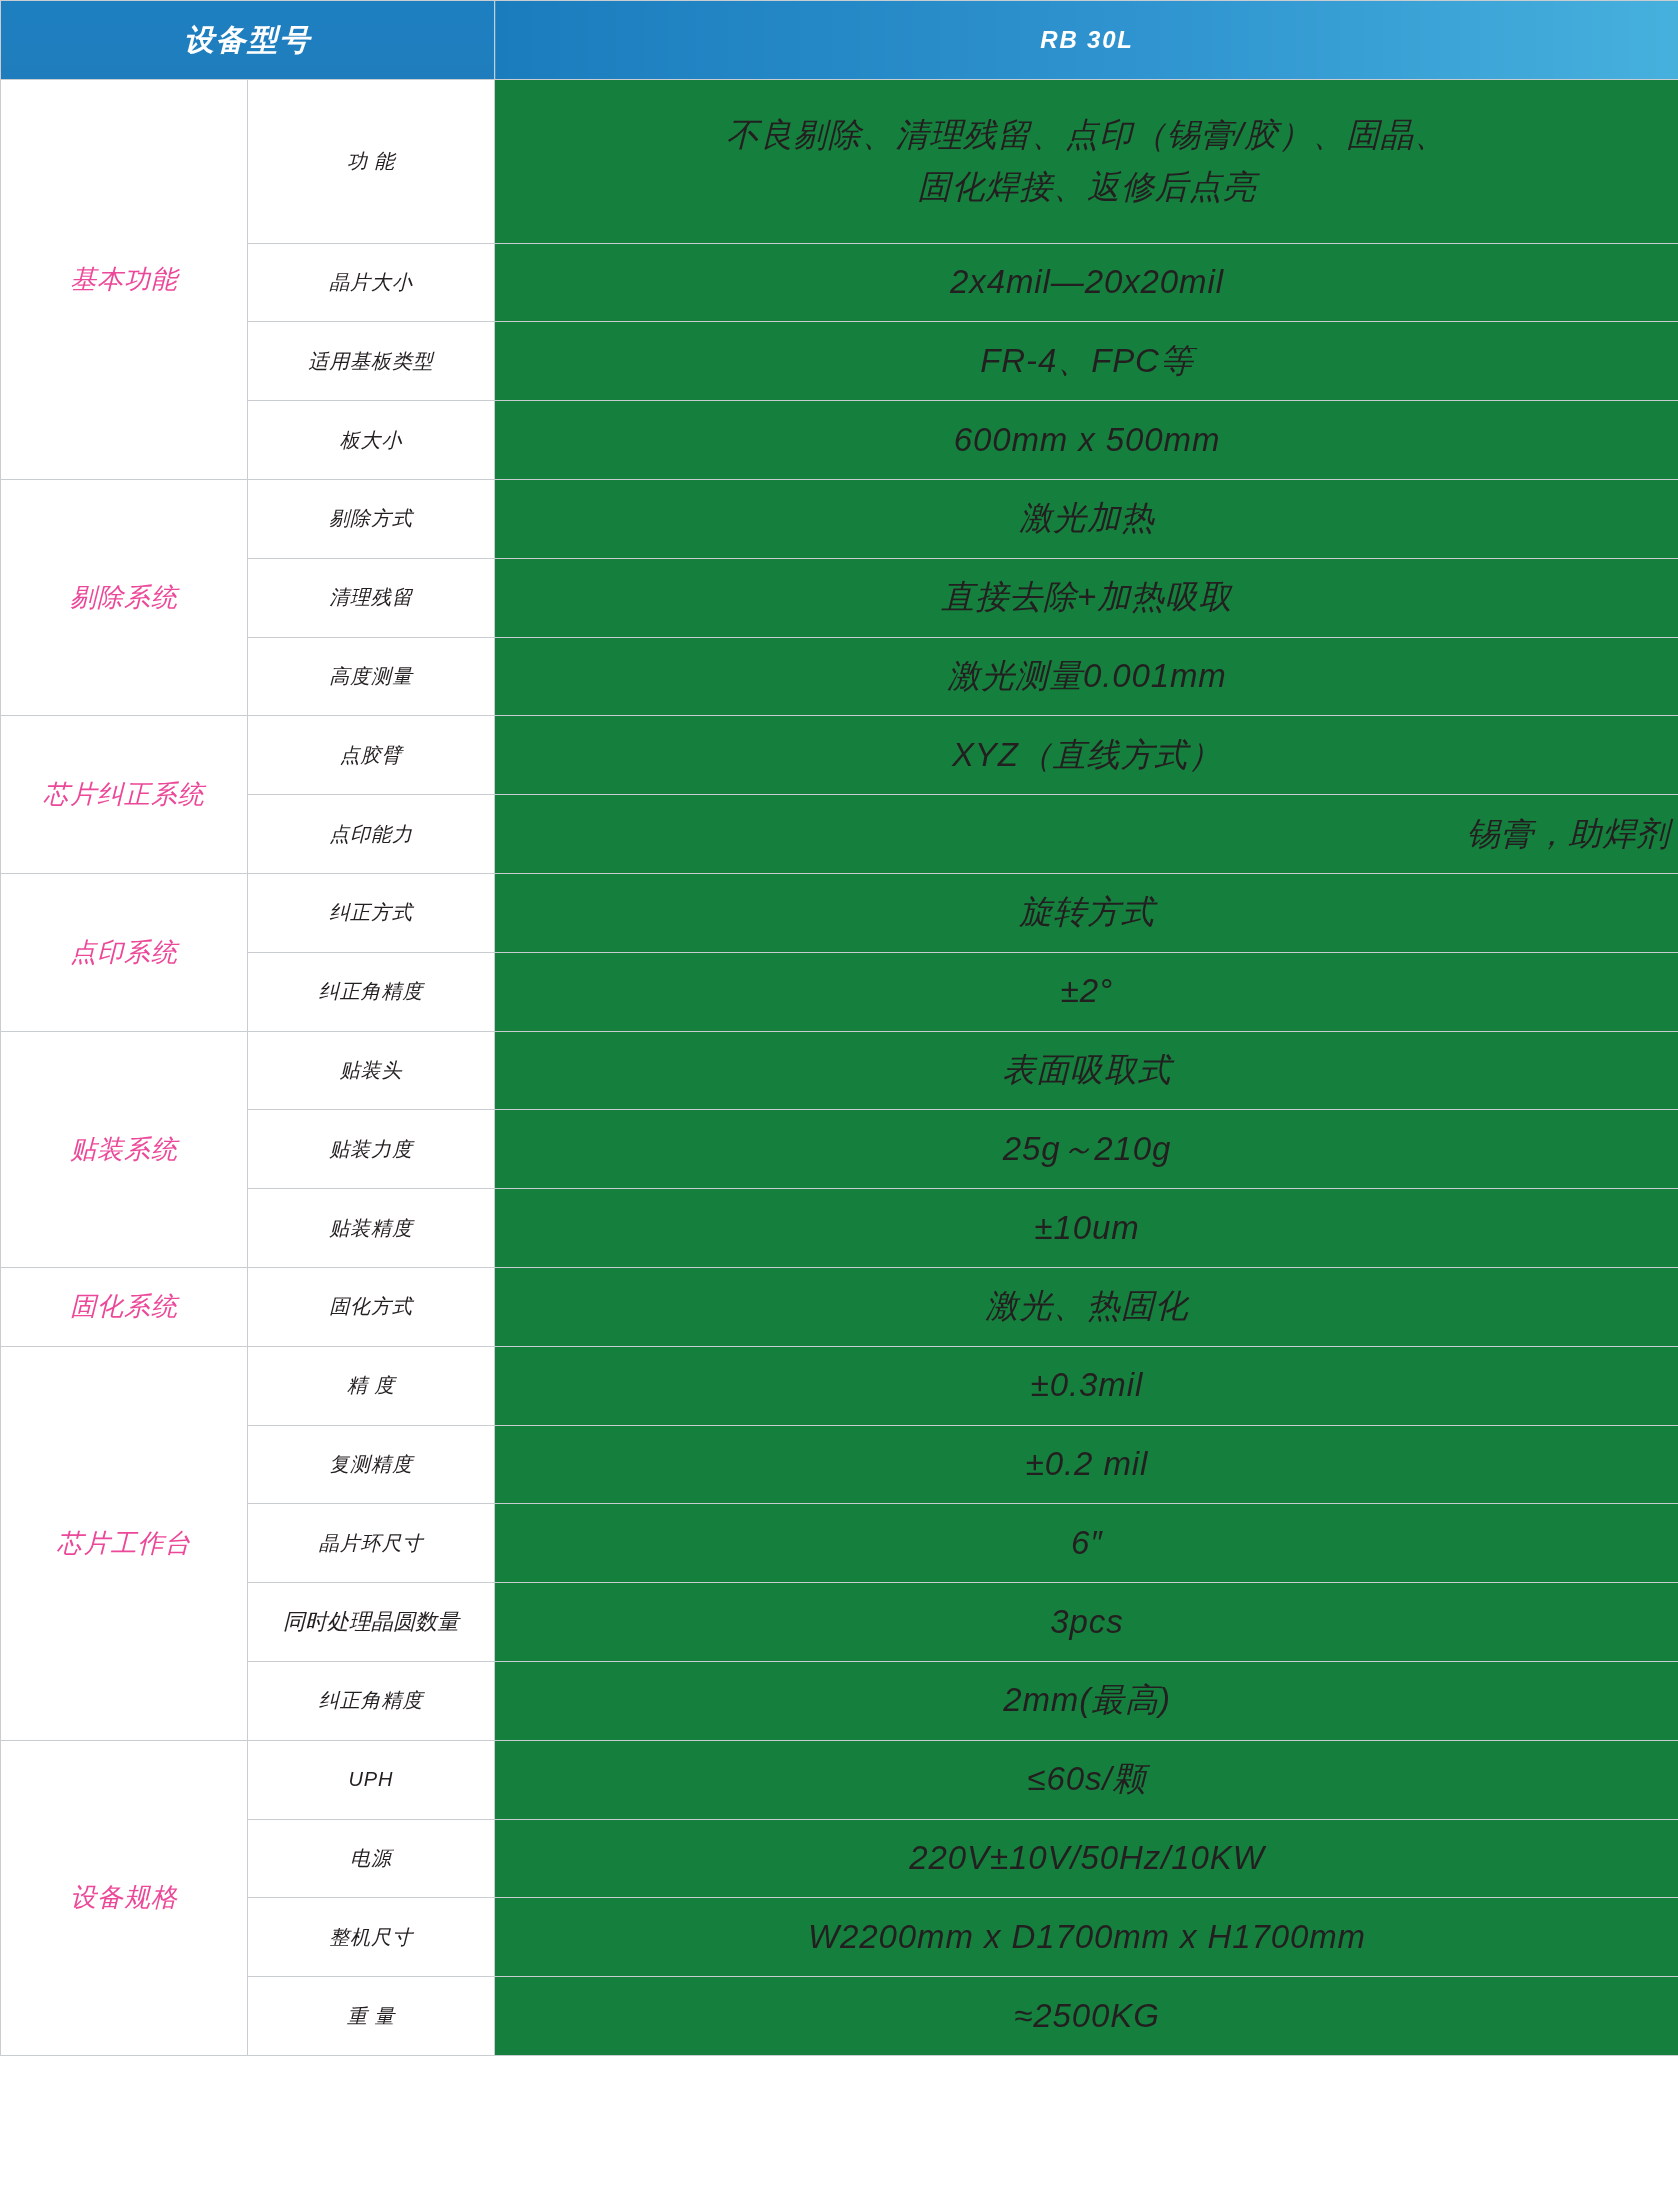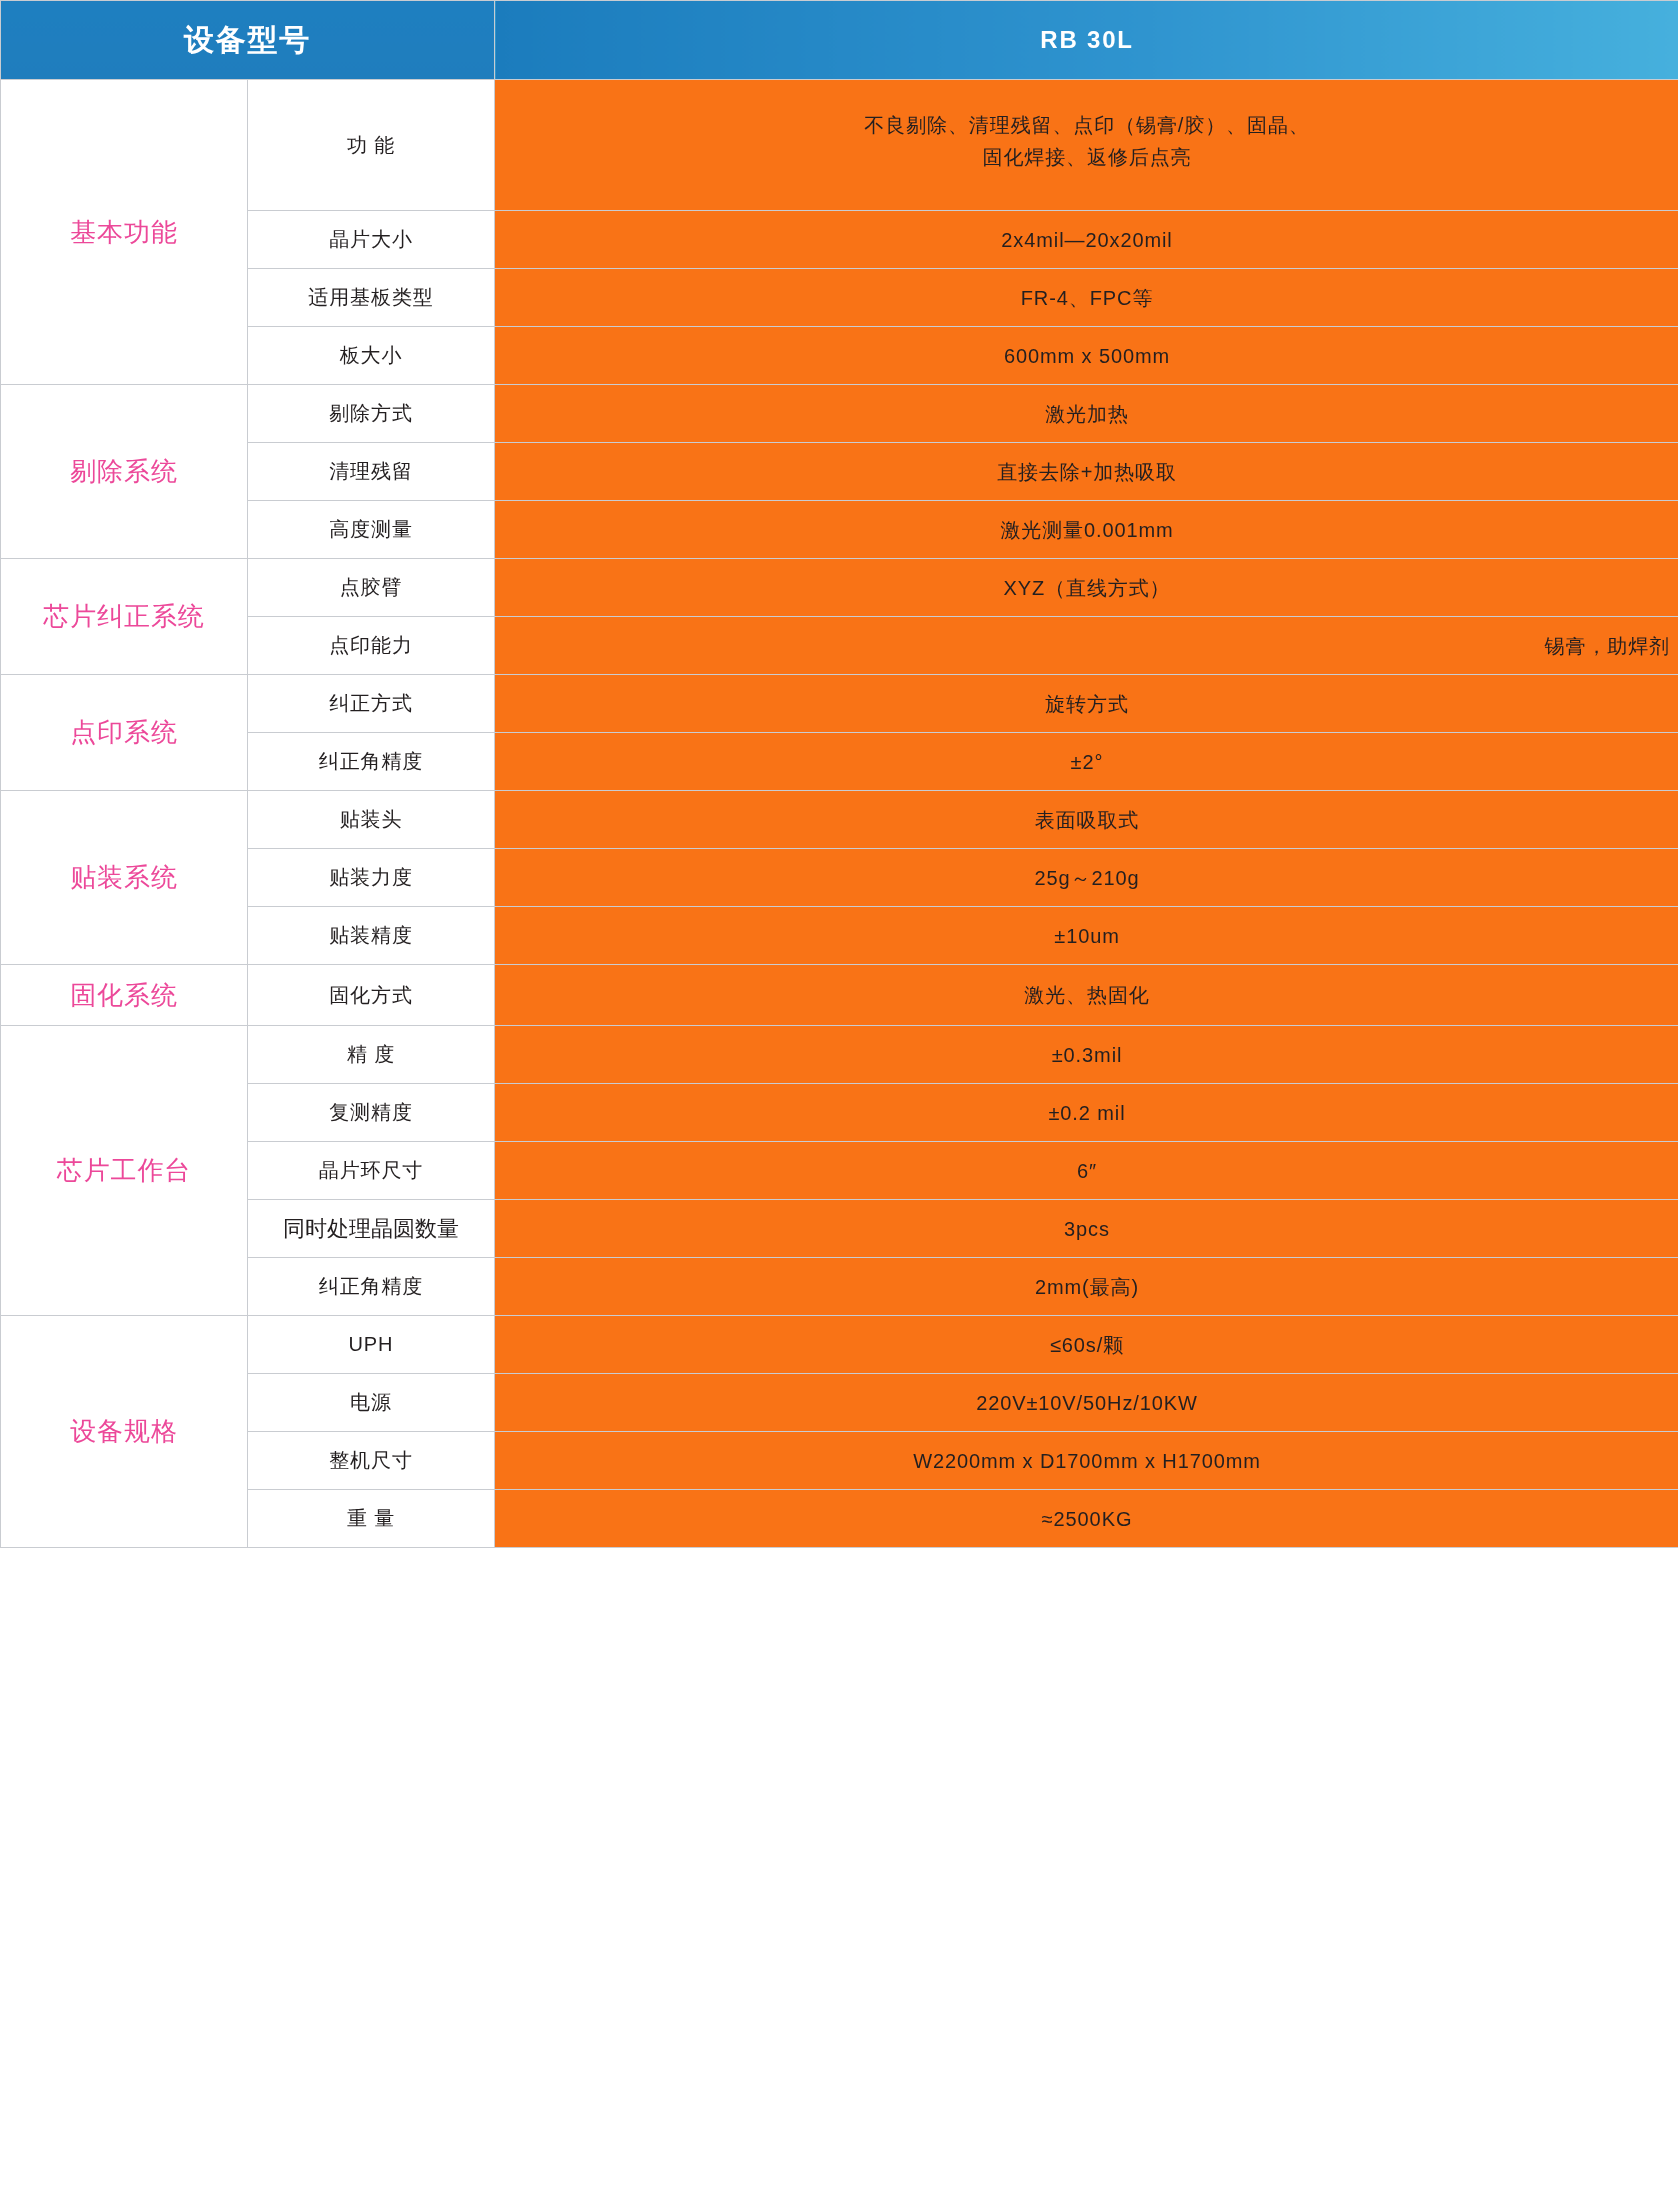--- a/index.html
+++ b/index.html
@@ -8,20 +8,21 @@
     background: #ffffff;
   }
   body {
     font-family: "Liberation Sans", "DejaVu Sans", sans-serif;
     color: #231f20;
   }
   .sheet {
     width: 1568px;
     box-sizing: border-box;
     padding: 0 0 16px 0;
+    font-style: italic;
   }
   table.spec {
     border-collapse: collapse;
     width: 1679px;
     table-layout: fixed;
   }
   table.spec td, table.spec th {
     border: 0.9px solid #c9ccd1;
     padding: 0;
     vertical-align: middle;
@@ -66,24 +67,24 @@
     color: #231f20;
     letter-spacing: 0.9px;
     background: #ffffff;
   }
   .item.small {
     font-size: 22px;
     letter-spacing: 0px;
   }
   
   .val {
-    font-size: 20px;
+    font-size: 33px;
     color: #231f20;
     letter-spacing: 0.9px;
-    background: #f97316;
+    background: #15803d;
     line-height: 1.6;
   }
   .val.two-line {
     line-height: 1.6;
     padding: 16px 0;
   }
   .rowbox {
     display: flex;
     align-items: center;
     justify-content: center;

